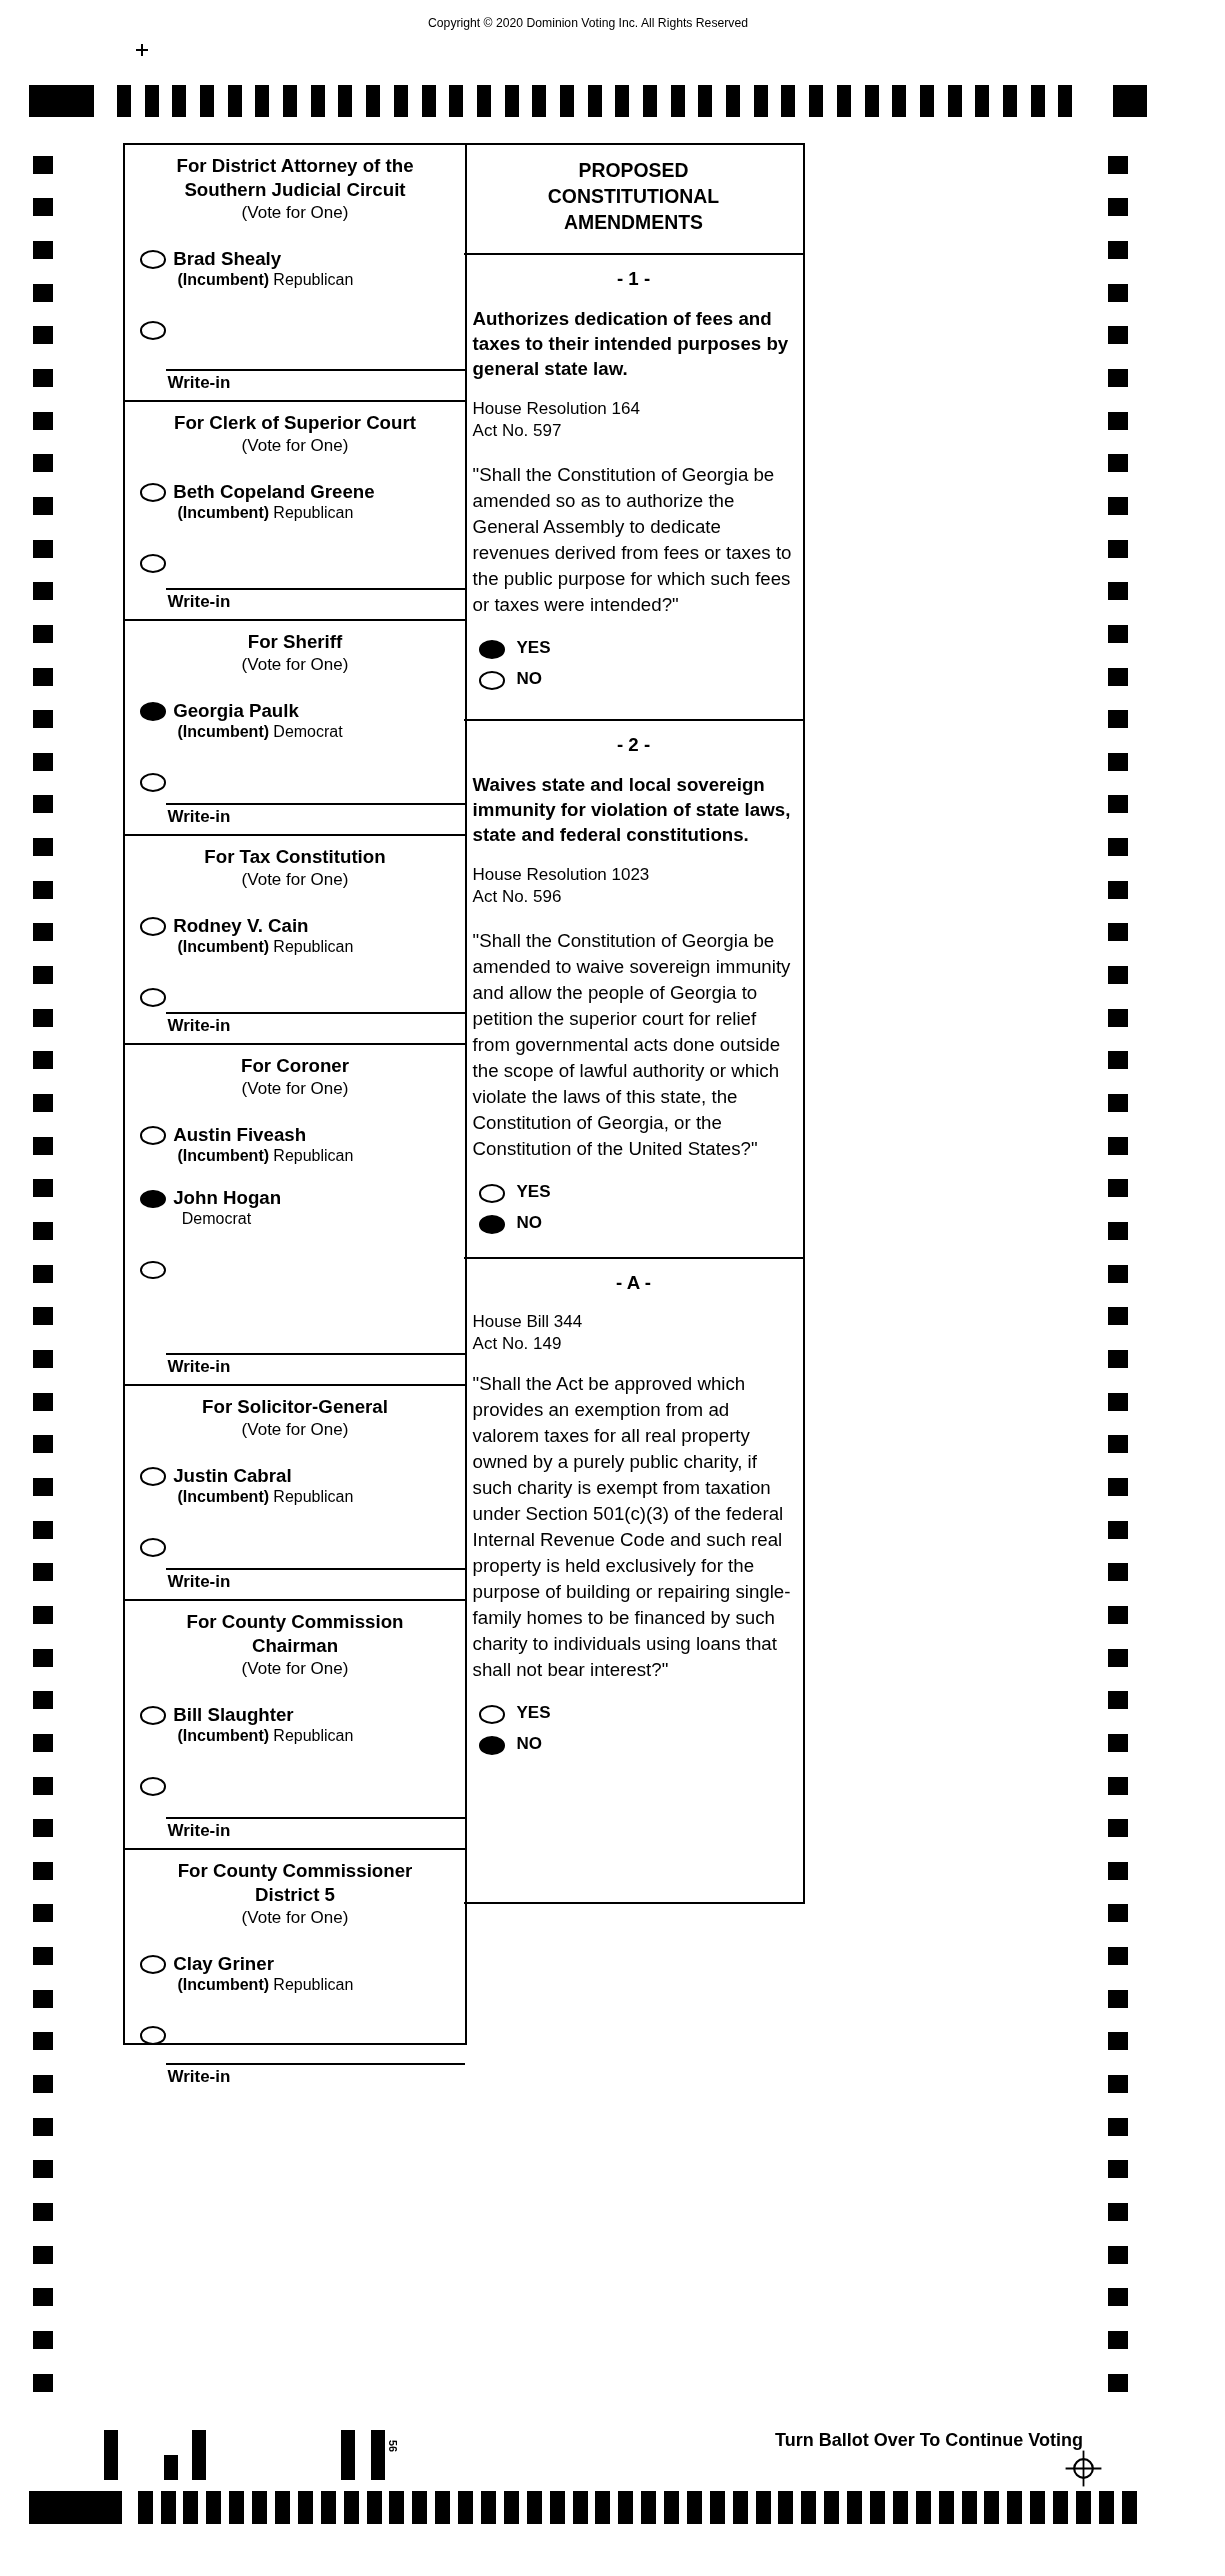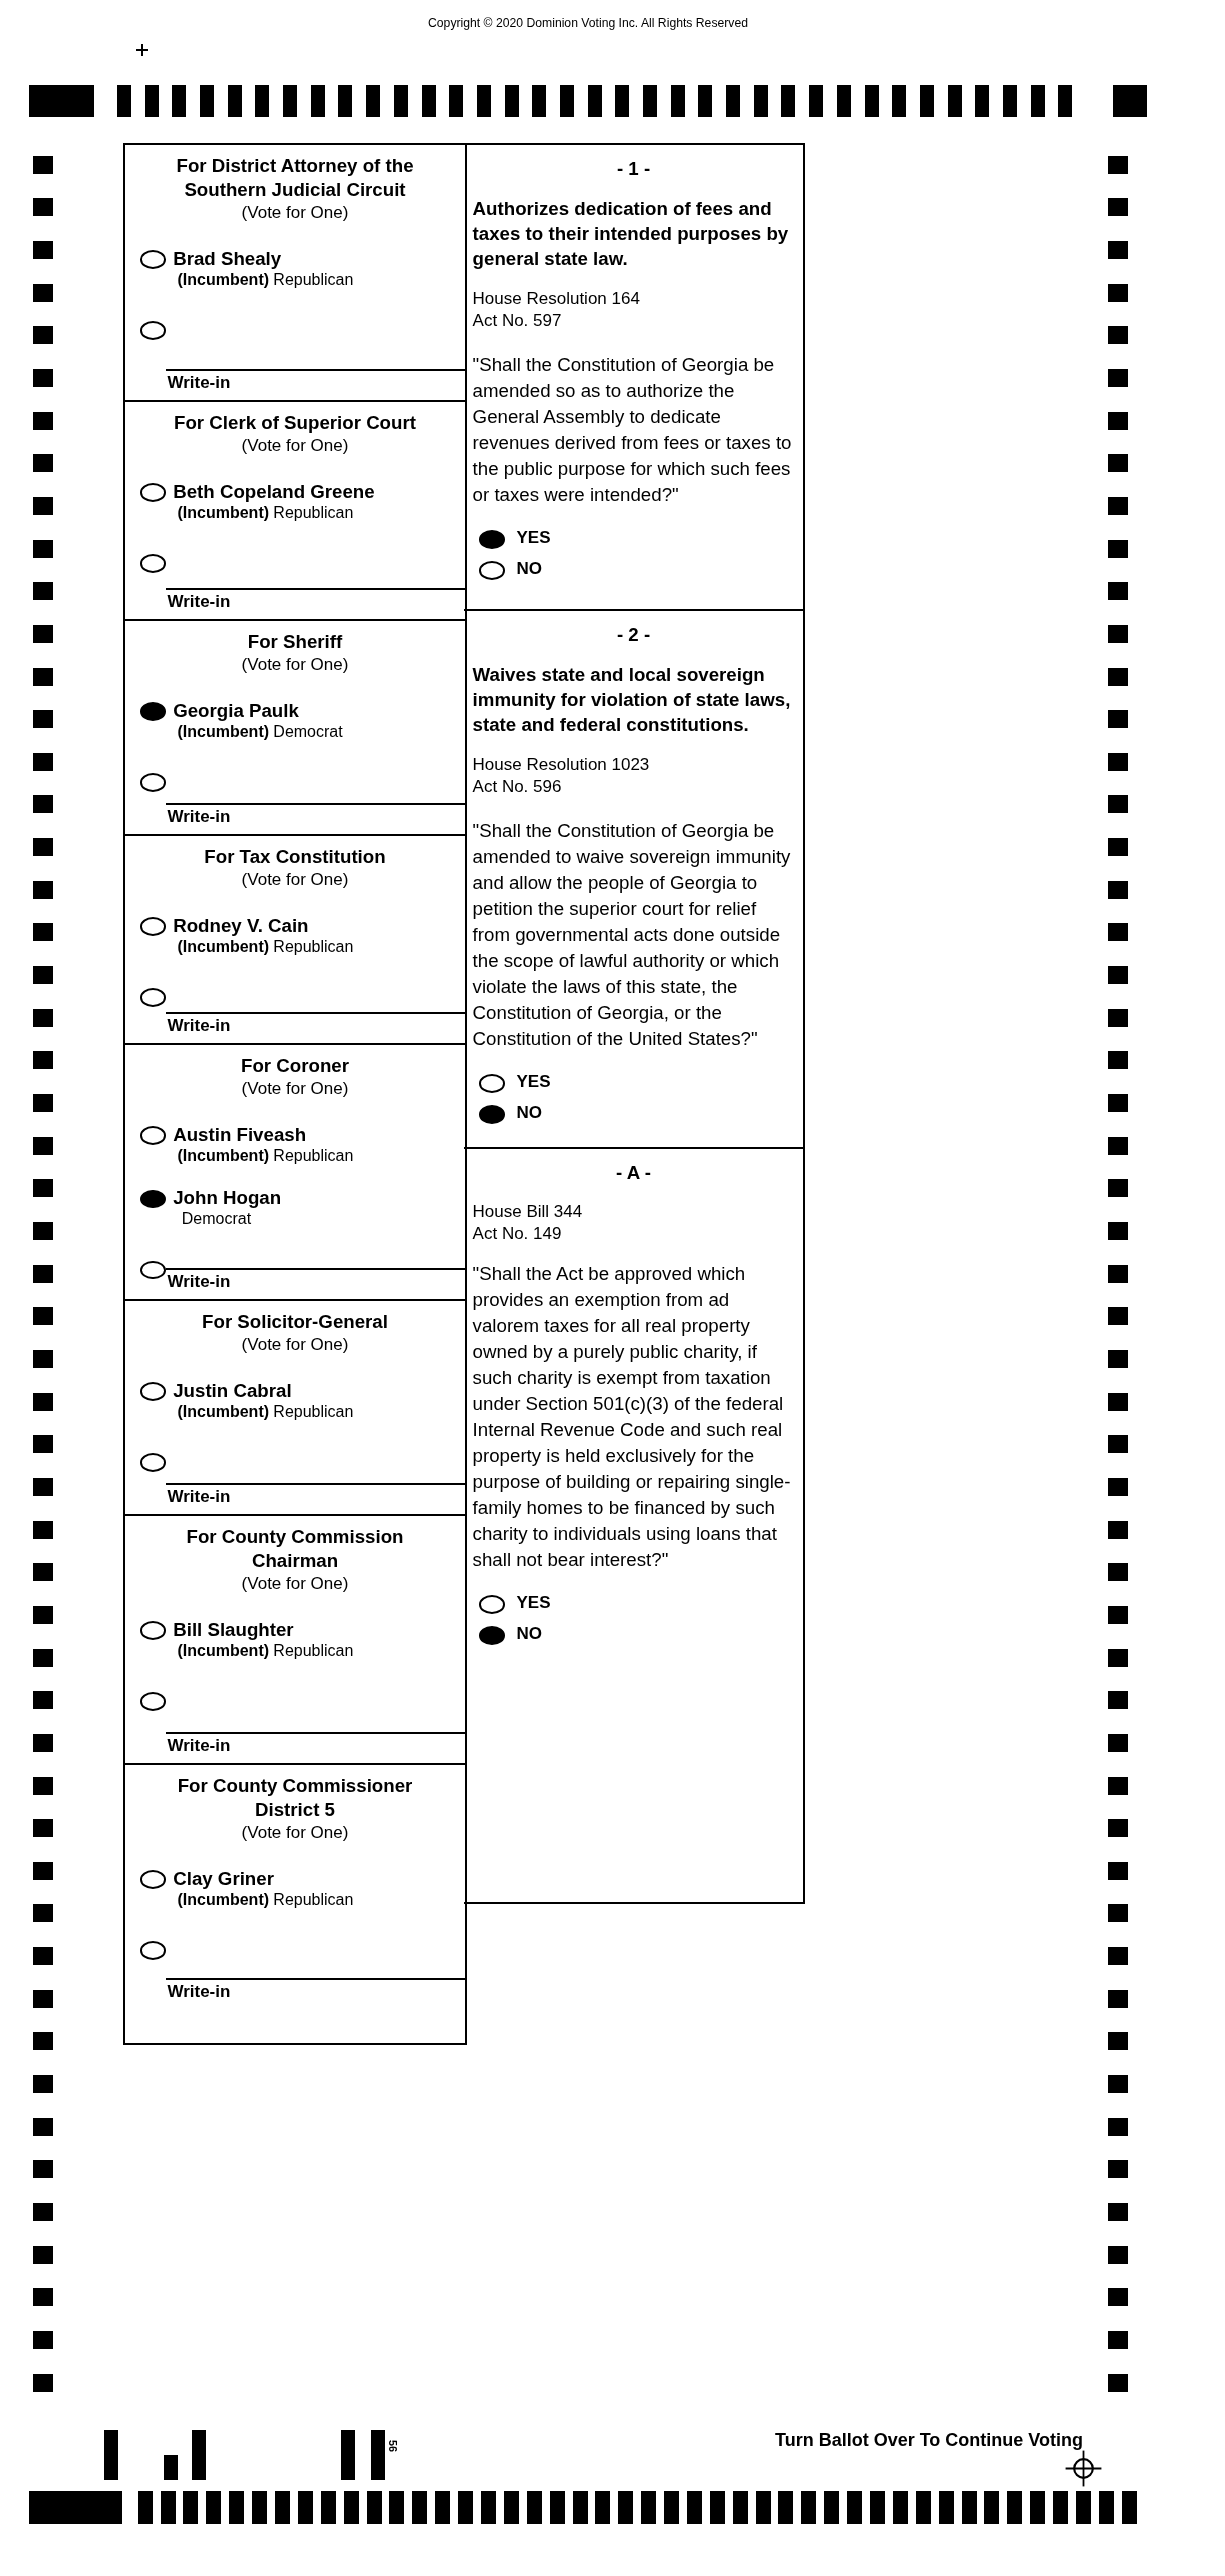--- a/index.html
+++ b/index.html
@@ -12,21 +12,21 @@
   .plusmark::after{content:"";position:absolute;top:0;bottom:0;left:5px;width:2.2px;background:#000;}
   
   .copyright{position:absolute;top:16px;left:0;width:1176px;text-align:center;font-size:12.2px;}
   
   .col-left{position:absolute;left:123px;top:143px;width:344px;height:1902px;border:2.2px solid #000;box-sizing:border-box;}
   .col-right{position:absolute;left:464px;top:143px;width:341px;height:1761px;border:2.2px solid #000;border-left:none;box-sizing:border-box;}
   
   .sec{position:relative;border-bottom:2.2px solid #000;box-sizing:border-box;overflow:hidden;}
   .sec.last{border-bottom:none;}
   .s1{height:257px}.s2{height:219px}.s3{height:215px}.s4{height:209px}
-  .s5{height:256px}.s6{height:215px}.s7{height:249px}.s8{height:244px}
+  .s5{height:341px}.s6{height:215px}.s7{height:249px}.s8{height:244px}
   .c-title{padding-top:8.6px;text-align:center;font-weight:bold;font-size:18.7px;line-height:24px;}
   .c-vote{text-align:center;font-size:17px;line-height:22px;}
   .cand{display:flex;align-items:flex-start;margin:21.5px 0 0 15px;gap:7.2px;}
   .cand.first{margin-top:24.4px;}
   .oval{flex:0 0 auto;width:26px;height:18.7px;border:2.2px solid #000;border-radius:50%;box-sizing:border-box;margin-top:2.2px;background:#fff;}
   .oval.filled{background:#000;}
   .cand-name{font-weight:bold;font-size:18.7px;line-height:22px;}
   .cand-party{font-size:16px;line-height:20px;margin-left:4.3px;}
   .cand-party b{margin-right:4.3px;}
   .oval-only{margin-top:29px;}
@@ -389,20 +389,23 @@
     <div class="cand oval-only">
       <span class="oval"></span>
     </div>
     <div class="writein"><span>Write-in</span></div>
   </div>
 
 </div>
 
 <div class="col-right">
 
+  <div class="rhead rh1 pre">PROPOSED
+CONSTITUTIONAL
+AMENDMENTS</div>
 
   <div class="measure m1">
     <div class="mnum">- 1 -</div>
     <div class="msummary">Authorizes dedication of fees and taxes to their intended purposes by general state law.</div>
     <div class="mauth pre">House Resolution 164
 Act No. 597</div>
     <div class="mquestion">"Shall the Constitution of Georgia be amended so as to authorize the General Assembly to dedicate revenues derived from fees or taxes to the public purpose for which such fees or taxes were intended?"</div>
     <div class="opt">
       <span class="oval filled"></span>
       <span class="opt-label">YES</span>

